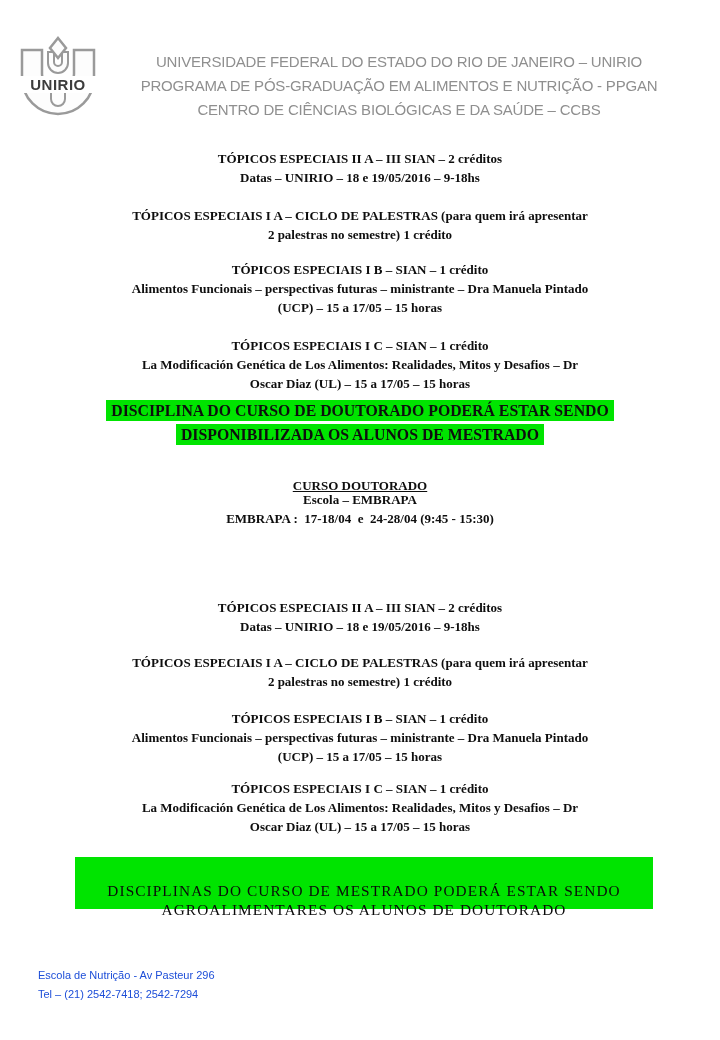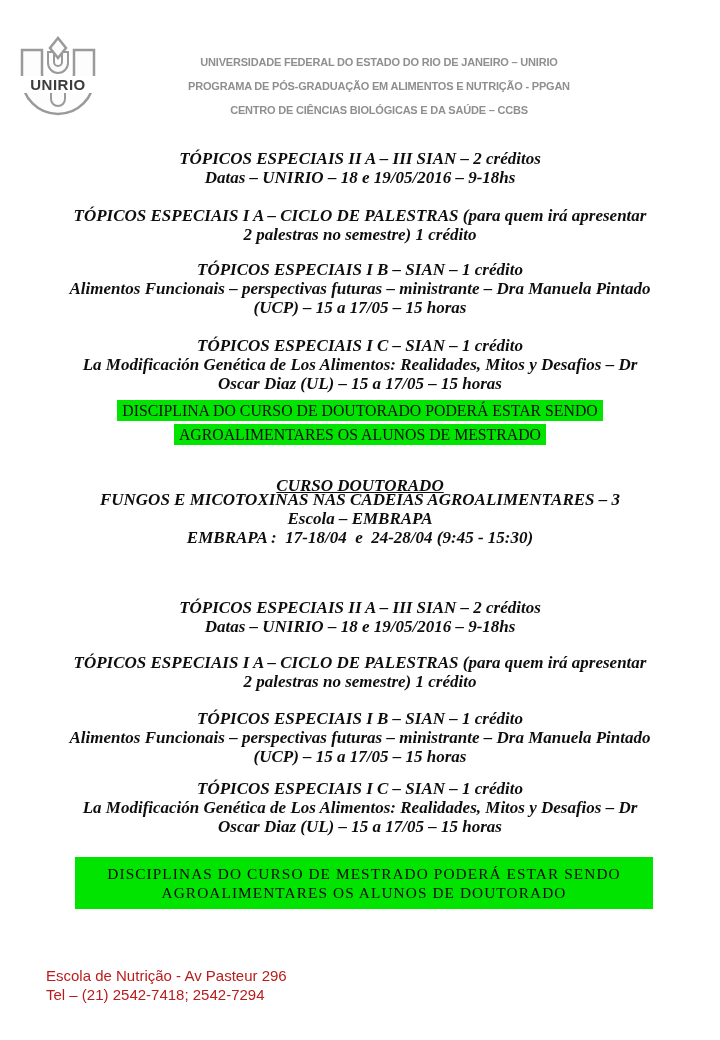--- a/index.html
+++ b/index.html
@@ -6,66 +6,66 @@
   html,body { background:#ffffff; }
   .page {
     position:relative; width:720px; height:1040px; margin:0 auto;
     background:#ffffff; overflow:hidden; color:#0e0e0e;
     font-family:"Liberation Serif", serif;
   }
 
   
   .logo { position:absolute; left:14px; top:36px; width:88px; height:88px; }
   .lh-text {
-    position:absolute; left:84px; top:50px; width:590px;
+    position:absolute; left:104px; top:50px; width:590px;
     text-align:center;
     font-family:"Liberation Sans", sans-serif;
-    font-size:11px; line-height:24px; letter-spacing:-0.2px;
-    color:#8f8f8f; font-weight:700;
+    font-size:15px; line-height:24px; letter-spacing:-0.2px;
+    color:#8f8f8f; font-weight:400;
   }
 
   
   .block { position:absolute; left:30px; width:660px; }
   .doc-line {
-    text-align:center; font-weight:bold; font-size:17px;
-    line-height:19px; white-space:pre-wrap;font-style:italic;
+    text-align:center; font-weight:bold; font-size:13px;
+    line-height:19px; white-space:pre-wrap;
   }
   #b-top-0 { top:149px; }
   #b-top-1 { top:206px; }
   #b-top-2 { top:260px; }
   #b-top-3 { top:336px; }
   #b-bot-0 { top:598px; }
   #b-bot-1 { top:653px; }
   #b-bot-2 { top:709px; }
   #b-bot-3 { top:779px; }
 
   
   #notice-doutorado { top:399px; }
-  .notice-line { text-align:center; font-weight:normal; font-size:15.8px; line-height:24px; }
+  .notice-line { text-align:center; font-weight:bold; font-size:15.8px; line-height:24px; }
   .hl { background:#00e400; padding:2px 5px; }
 
   
   #curso-heading { top:476px; }
   .underline { text-decoration:underline; }
 
   #fungos-block { top:490px; }
 
   
   .green-box {
     position:absolute; left:75px; top:857px; width:578px; height:52px;
-    background:#00e400; padding-top:7px;
+    background:#00e400; padding-top:24px;
     text-align:center; font-size:15.3px; line-height:19px;
     letter-spacing:1.1px; font-weight:400; color:#0a0a0a;
   }
 
   
   .footer {
-    position:absolute; left:46px; top:966px;
+    position:absolute; left:38px; top:966px;
     font-family:"Liberation Sans", sans-serif;
-    font-size:15px; line-height:19px; color:#b91c1c;
+    font-size:11px; line-height:19px; color:#1d4ed8;
   }
 </style>
 </head>
 <body>
 
 <div class="page">
 
   <svg class="logo" viewBox="0 0 88 88" aria-hidden="true">
     <path d="M8 14 L28 14 L28 38 A16 17 0 0 0 60 38 L60 14 L80 14 L80 42 A36 36 0 0 1 8 42 Z" fill="#fdfdfd" stroke="#9a9a9a" stroke-width="2.5"></path>
     <path d="M34 16 L40 16 L40 26 A4 4 0 0 0 48 26 L48 16 L54 16 L54 27 A10 10 0 0 1 34 27 Z" fill="#fdfdfd" stroke="#9a9a9a" stroke-width="2"></path>
@@ -98,29 +98,28 @@
   </section>
 
   <section class="block" id="b-top-3">
     <div class="doc-line">TÓPICOS ESPECIAIS I C – SIAN – 1 crédito</div>
     <div class="doc-line">La Modificación Genética de Los Alimentos: Realidades, Mitos y Desafios – Dr</div>
     <div class="doc-line">Oscar Diaz (UL) – 15 a 17/05 – 15 horas</div>
   </section>
 
   <section class="block" id="notice-doutorado">
     <div class="notice-line"><span class="hl">DISCIPLINA DO CURSO DE DOUTORADO PODERÁ ESTAR SENDO</span></div>
-    <div class="notice-line"><span class="hl">AGROALIMENTARES OS ALUNOS DE MESTRADO</span></div>
+    <div class="notice-line"><span class="hl">DISPONIBILIZADA OS ALUNOS DE MESTRADO</span></div>
   </section>
 
   <section class="block" id="curso-heading">
     <div class="doc-line underline">CURSO DOUTORADO</div>
   </section>
 
   <section class="block" id="fungos-block">
-    <div class="doc-line">FUNGOS E MICOTOXINAS NAS CADEIAS AGROALIMENTARES – 3</div>
     <div class="doc-line">Escola – EMBRAPA</div>
     <div class="doc-line">EMBRAPA :  17-18/04  e  24-28/04 (9:45 - 15:30)</div>
   </section>
 
   <section class="block" id="b-bot-0">
     <div class="doc-line">TÓPICOS ESPECIAIS II A – III SIAN – 2 créditos</div>
     <div class="doc-line">Datas – UNIRIO – 18 e 19/05/2016 – 9-18hs</div>
   </section>
 
   <section class="block" id="b-bot-1">

